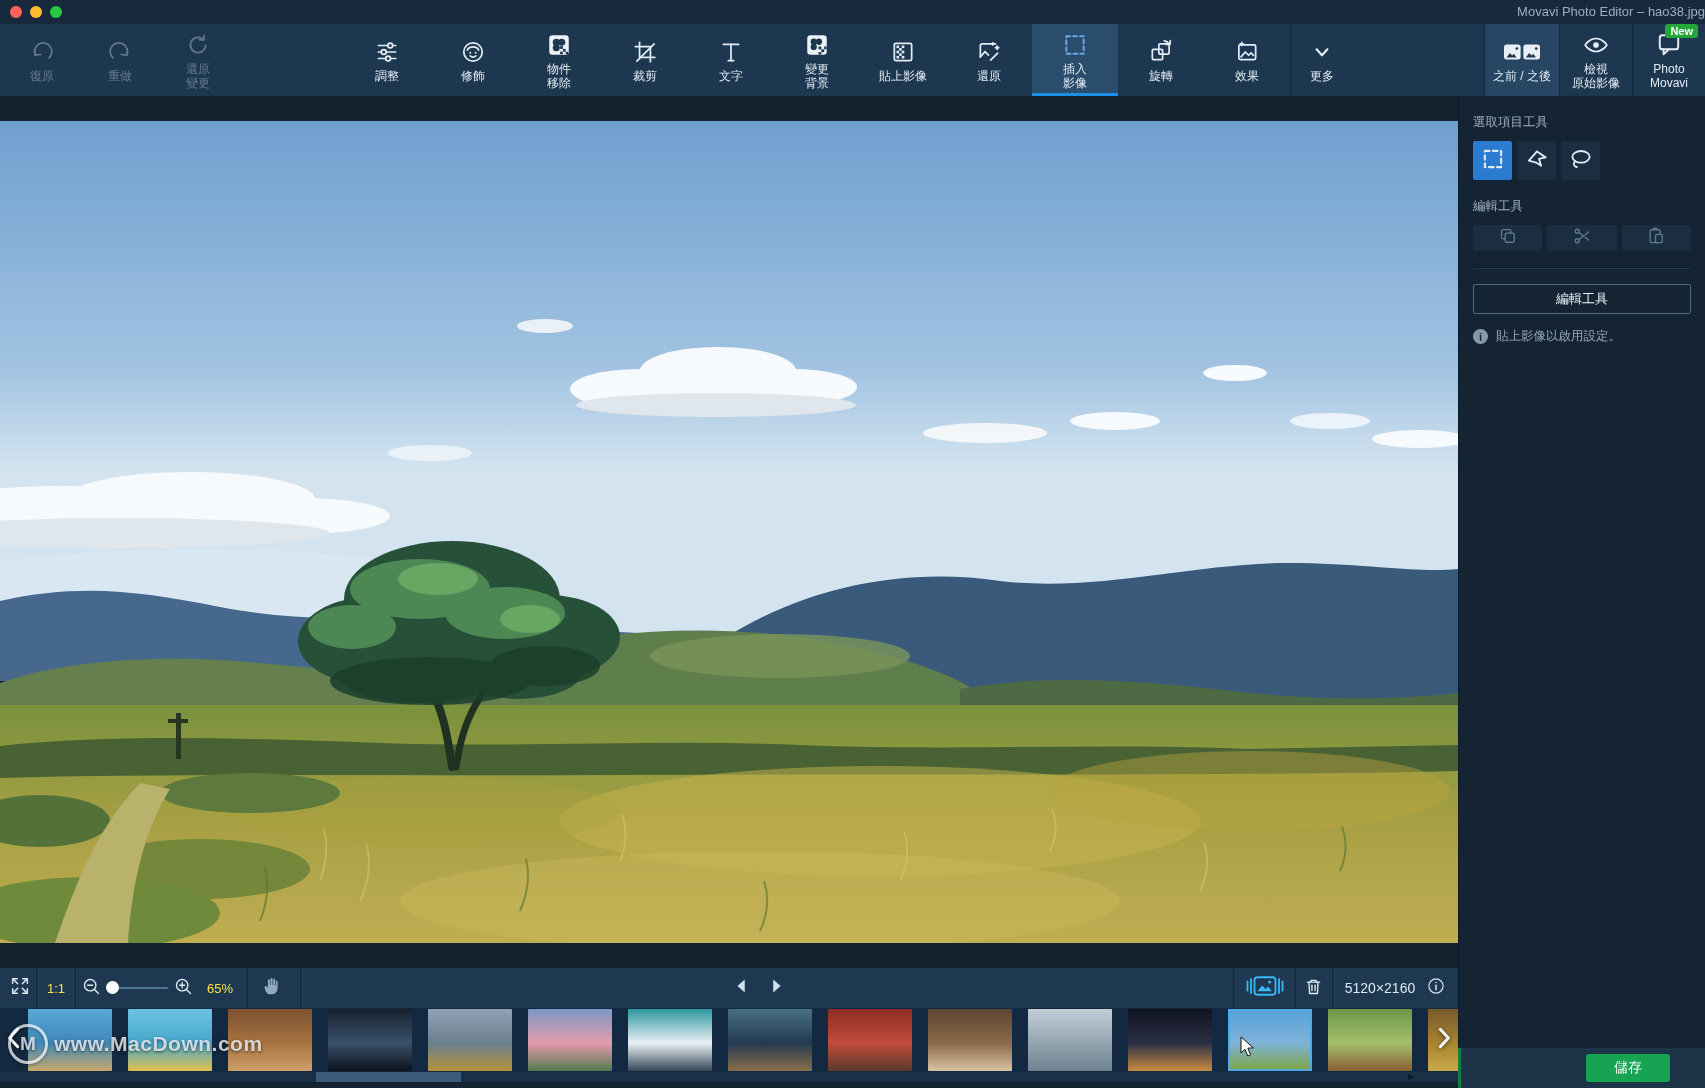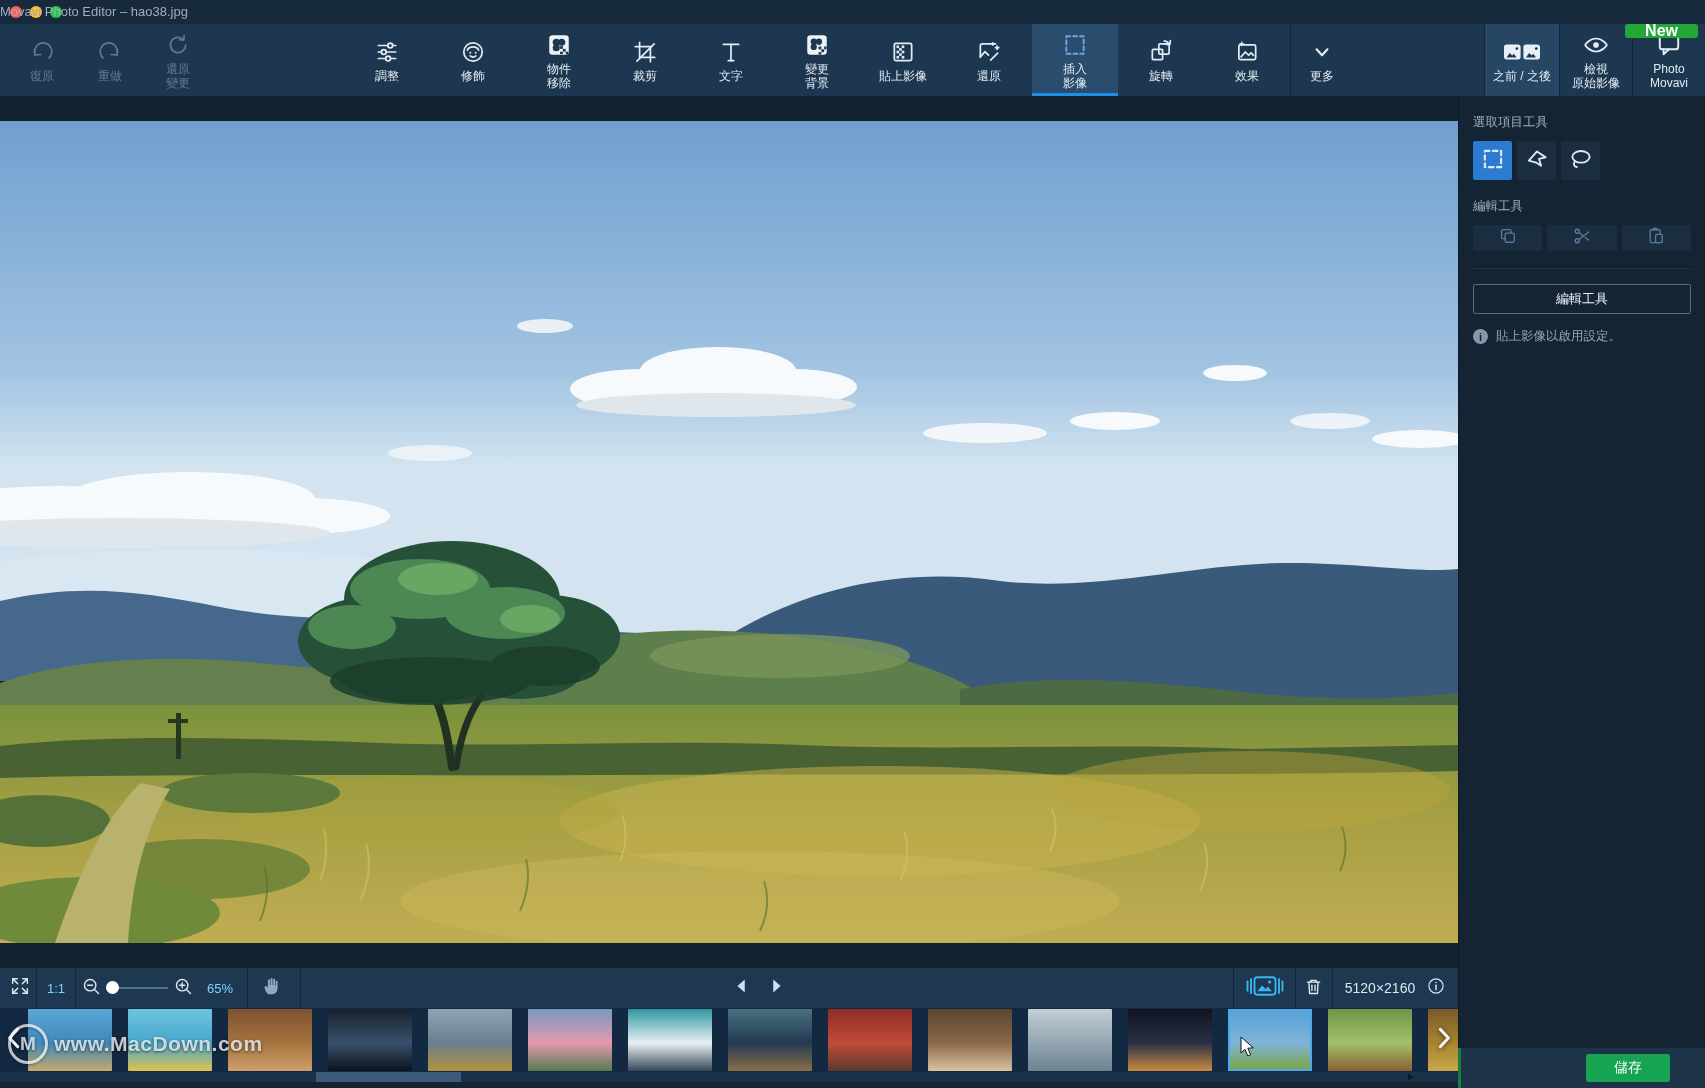--- a/index.html
+++ b/index.html
@@ -3,55 +3,55 @@
 <meta charset="utf-8">
 <style>
   html,body{margin:0;padding:0}
   body{position:relative;width:1705px;height:1088px;overflow:hidden;background:#152433;
        font-family:"Liberation Sans",sans-serif;-webkit-font-smoothing:antialiased}
 
   
   .titlebar{position:absolute;left:0;top:0;width:1705px;height:24px;background:#16293d}
   .lights{position:absolute;left:10px;top:6px;display:flex;gap:8px}
   .light{width:12px;height:12px;border-radius:50%}
-  .title{position:absolute;left:0;right:0;top:0;height:24px;line-height:24px;text-align:left;
+  .title{position:absolute;left:0;right:0;top:0;height:24px;line-height:24px;text-align:right;
          color:#9fadbc;font-size:13px}
 
   
   .toolbar{position:absolute;left:0;top:24px;width:1705px;height:72px;background:#1d3750}
   .tbtn{display:flex;flex-direction:column;align-items:center;justify-content:center;gap:3px;
         height:72px;color:#e3ecf4;font-size:12px;cursor:default;box-sizing:border-box}
   .tbtn .ic{display:flex;align-items:center;justify-content:center;height:28px}
   .lbl{white-space:pre-line;text-align:center;line-height:14px}
-  .history{position:absolute;left:14px;top:0;height:72px;display:flex;gap:12px}
+  .history{position:absolute;left:14px;top:0;height:72px;display:flex;gap:22px}
   .history .tbtn{width:56px;opacity:.35}
   .tools{position:absolute;left:344px;top:0;height:92px;display:flex}
   .tools .tbtn{width:86px}
   .tools .tbtn.narrow{width:62px}
   .tools .tbtn.active{background:#2a4c6d;box-shadow:inset 0 -3px 0 #1e8fe8}
   .vdiv{width:1px;height:72px;background:#142539}
   .tbright{position:absolute;right:0;top:0;height:72px;display:flex}
   .tbright .tbtn{padding:0 8px;min-width:72px}
   .tbright .hl{background:#264663}
   .icbadge{position:relative}
-  .badge{position:absolute;top:-7px;right:-16px;background:#23a838;color:#fff;font-size:16px;
-         font-weight:bold;padding:2px 20px;border-radius:3px;line-height:10px}
+  .badge{position:absolute;top:-7px;right:-16px;background:#23a838;color:#fff;font-size:11px;
+         font-weight:bold;padding:2px 5px;border-radius:3px;line-height:10px}
 
   
   .canvas{position:absolute;left:0;top:96px;width:1458px;height:872px;background:#13222f;overflow:hidden}
   .photo{position:absolute;left:0;top:25px;width:1458px;height:822px}
   .photo svg{display:block;width:100%;height:100%}
 
   
   .bottombar{position:absolute;left:0;top:968px;width:1458px;height:40px;background:#1d3850;color:#dce7f1}
   .bb{position:absolute;top:0;height:40px;display:flex;align-items:center;justify-content:center}
   .bdiv{position:absolute;top:0;width:1px;height:40px;background:#12263a}
   .track{position:absolute;left:106px;top:19px;width:62px;height:2px;background:#53748f;border-radius:1px}
   .knob{position:absolute;left:106px;top:13px;width:13px;height:13px;border-radius:50%;background:#fff}
-  .bbtext{font-size:13px;color:#7dd3fc}
+  .bbtext{font-size:13px;color:#fde047}
 
   
   .thumbstrip{position:absolute;left:0;top:1008px;width:1458px;height:64px;background:#132941;
               display:flex;align-items:center;gap:16px;padding-left:28px;box-sizing:border-box;overflow:hidden}
   .thumb{flex:0 0 84px;height:62px;border-radius:1px}
   .thumb.selected{outline:2px solid #4fa9e7;outline-offset:-2px}
   .stripnav{position:absolute;width:30px;height:40px;display:flex;align-items:center;justify-content:center;
             color:#f2f6fa;z-index:4;filter:drop-shadow(0 1px 2px rgba(0,0,0,.6))}
   .hscroll{position:absolute;left:0;top:1072px;width:1458px;height:10px;background:#1a3047}
   .hthumb{position:absolute;left:316px;top:1072px;width:145px;height:10px;background:#3c5a79}

